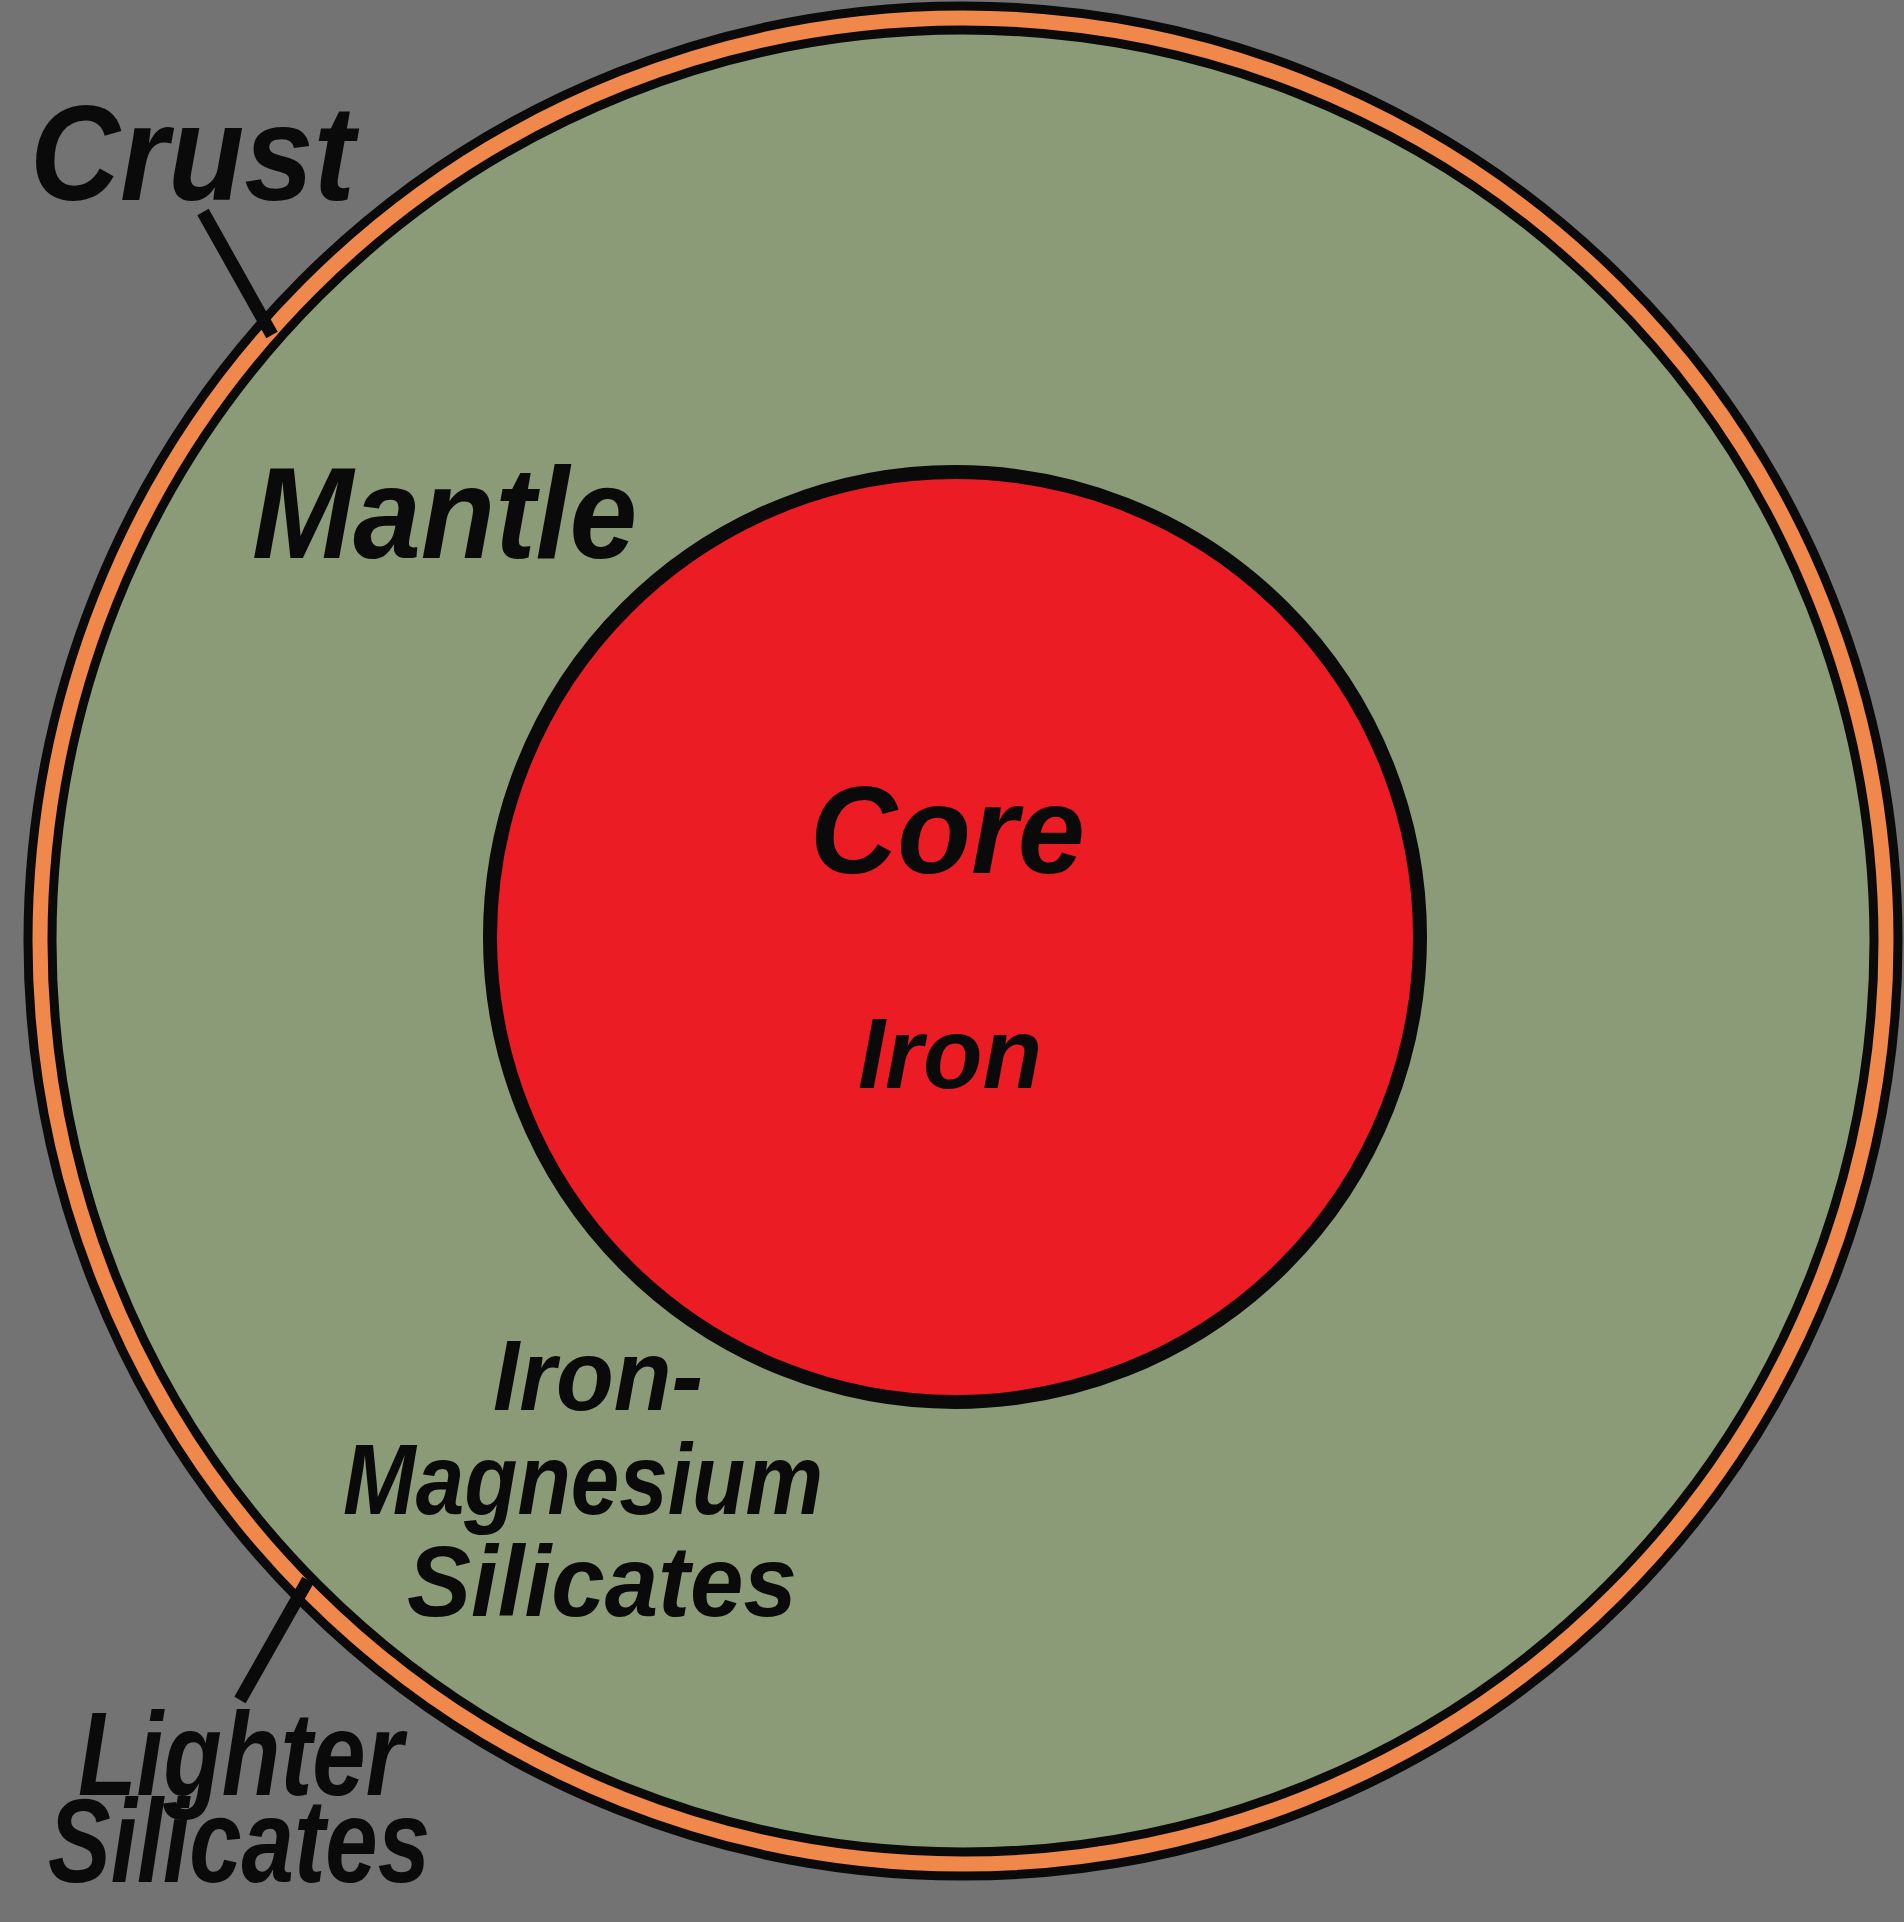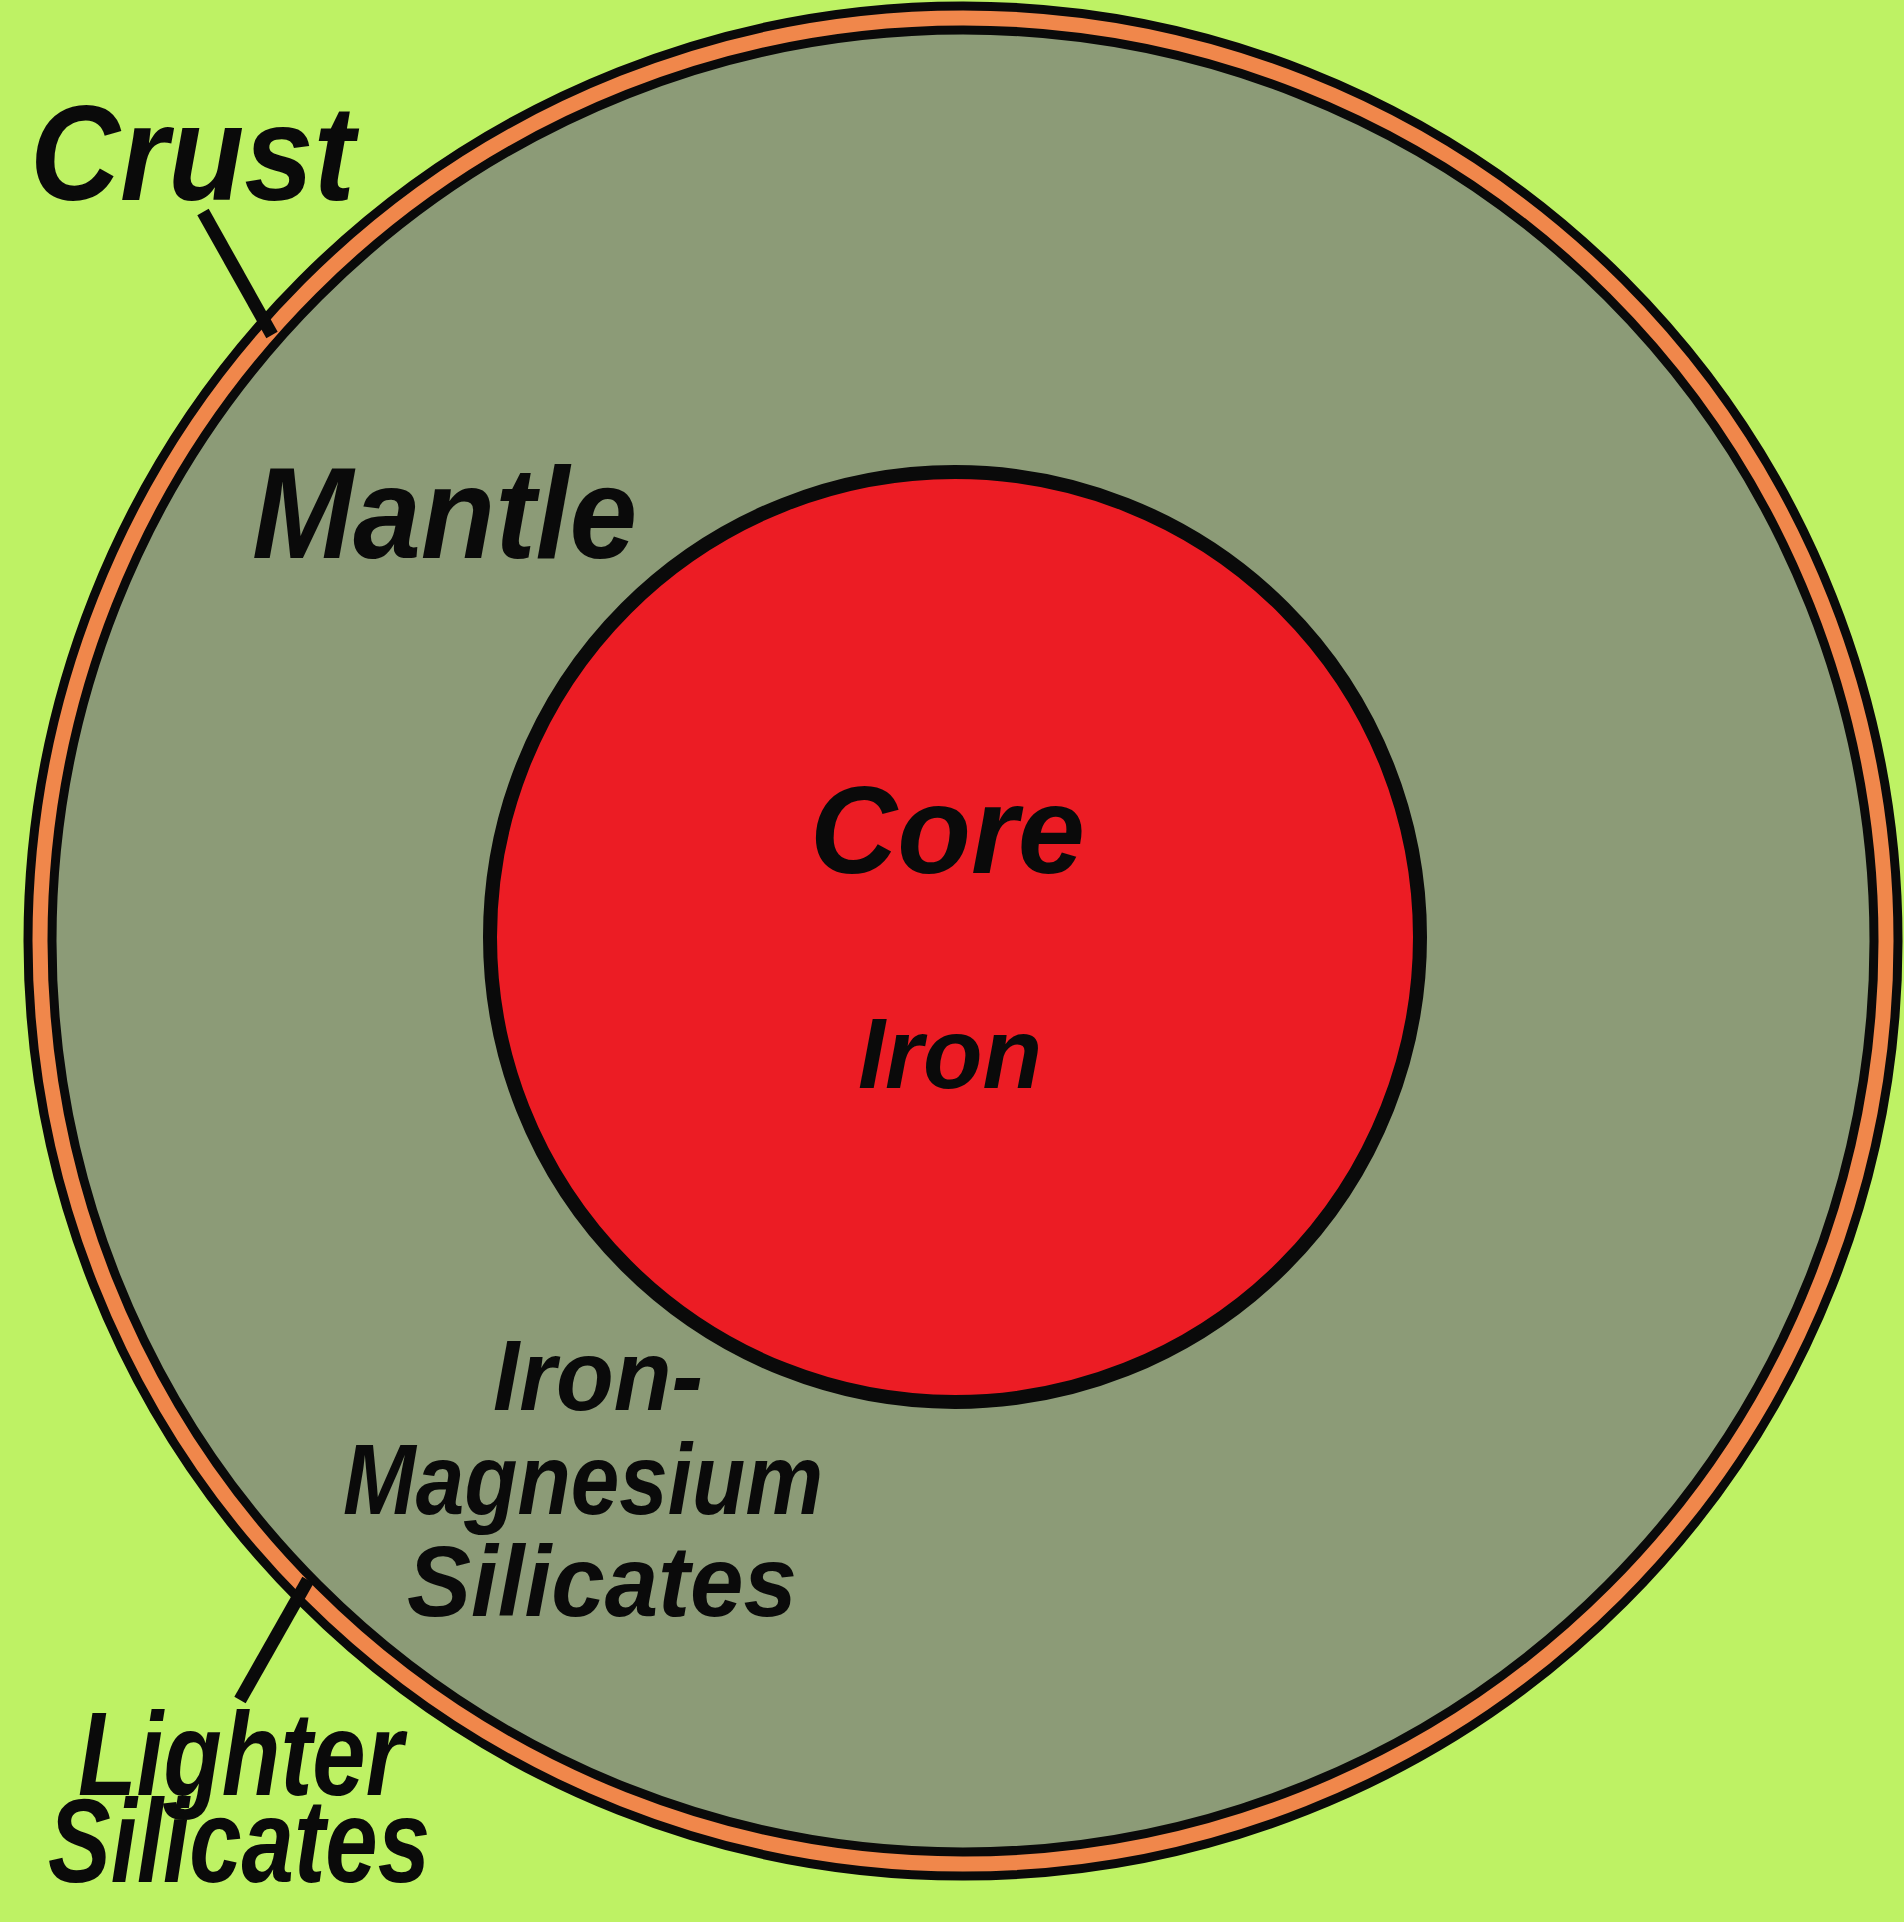--- a/index.html
+++ b/index.html
@@ -4,21 +4,21 @@
 <style>
   html, body {
     margin: 0;
     padding: 0;
     background: #ffffff;
   }
   .stage {
     width: 1904px;
     height: 1922px;
     position: relative;
-    background: #bef264;
+    background: #737373;
     overflow: hidden;
   }
   svg {
     display: block;
     width: 100%;
     height: 100%;
   }
   .diagram-label {
     font-family: "Liberation Sans", "DejaVu Sans", sans-serif;
     font-weight: bold;

